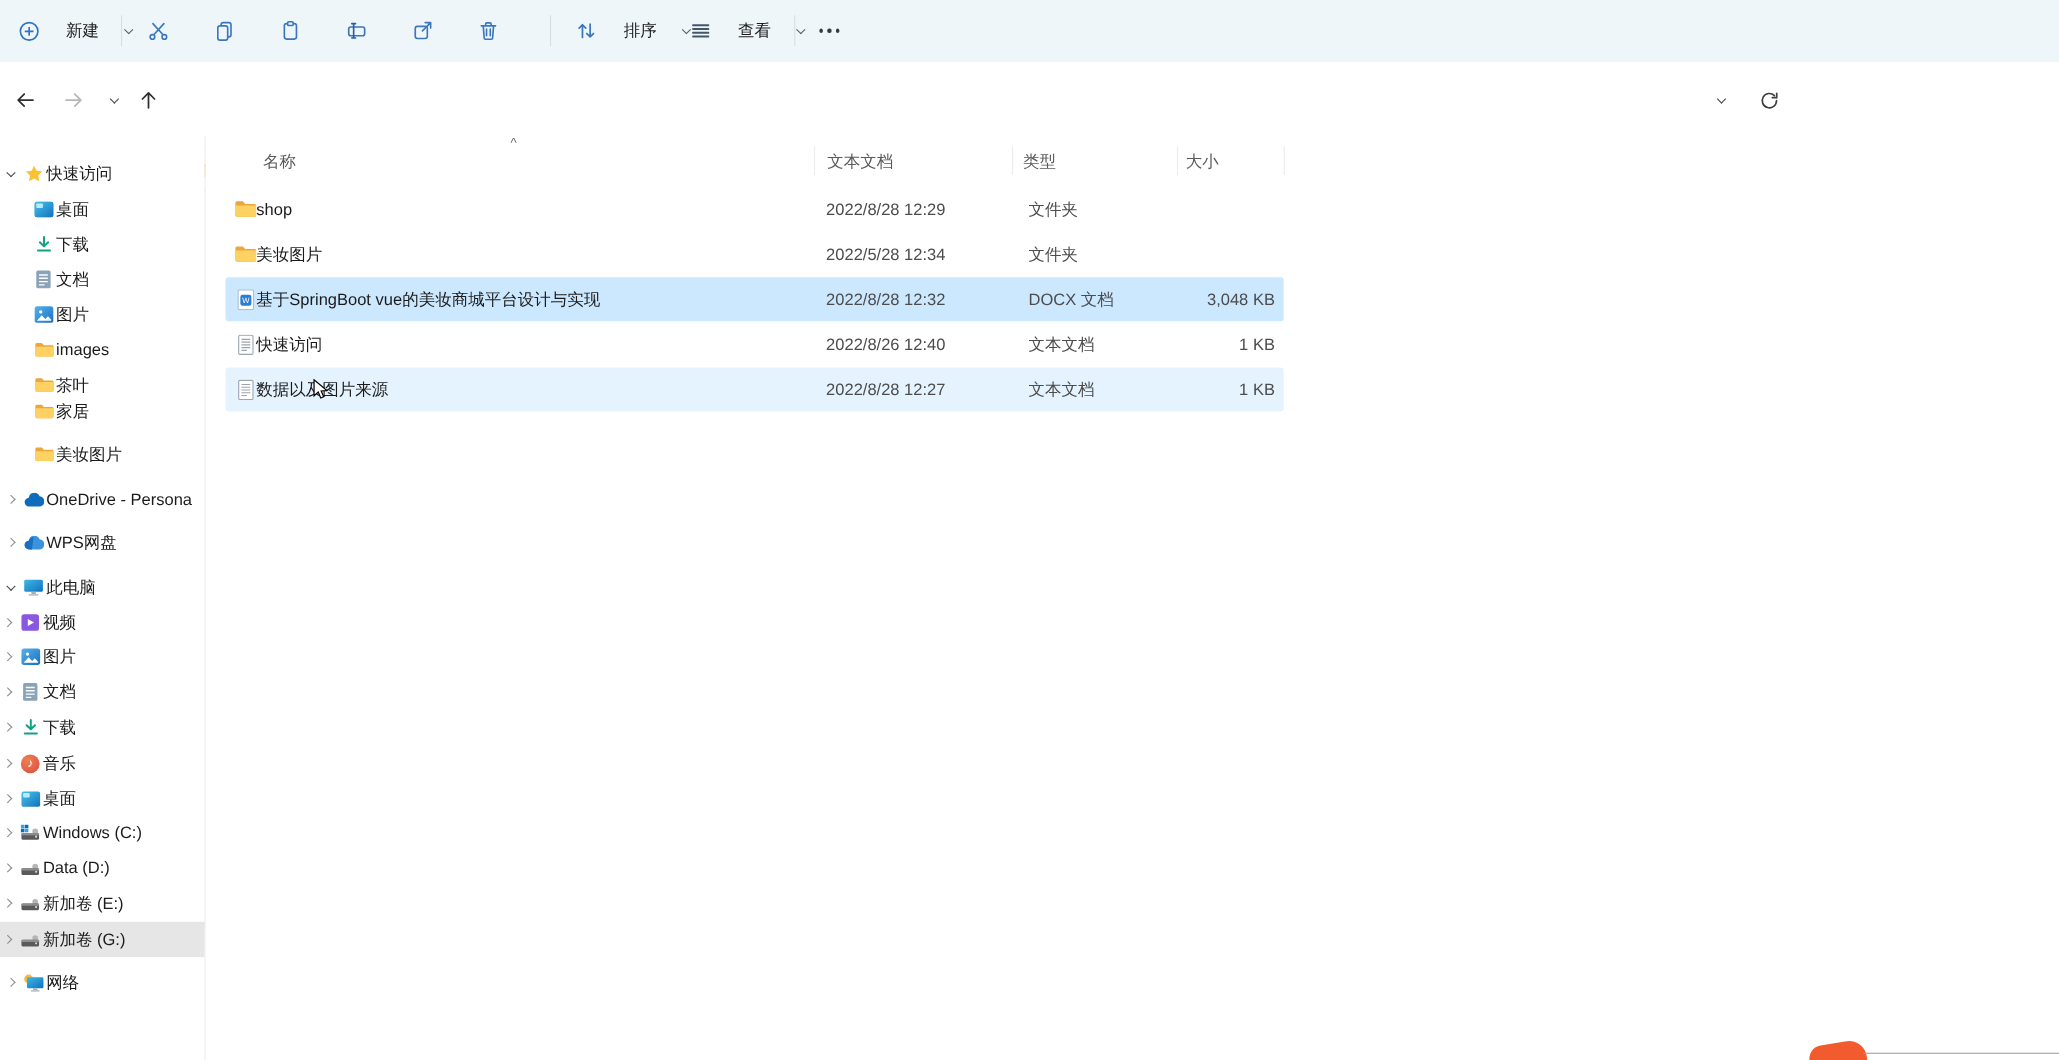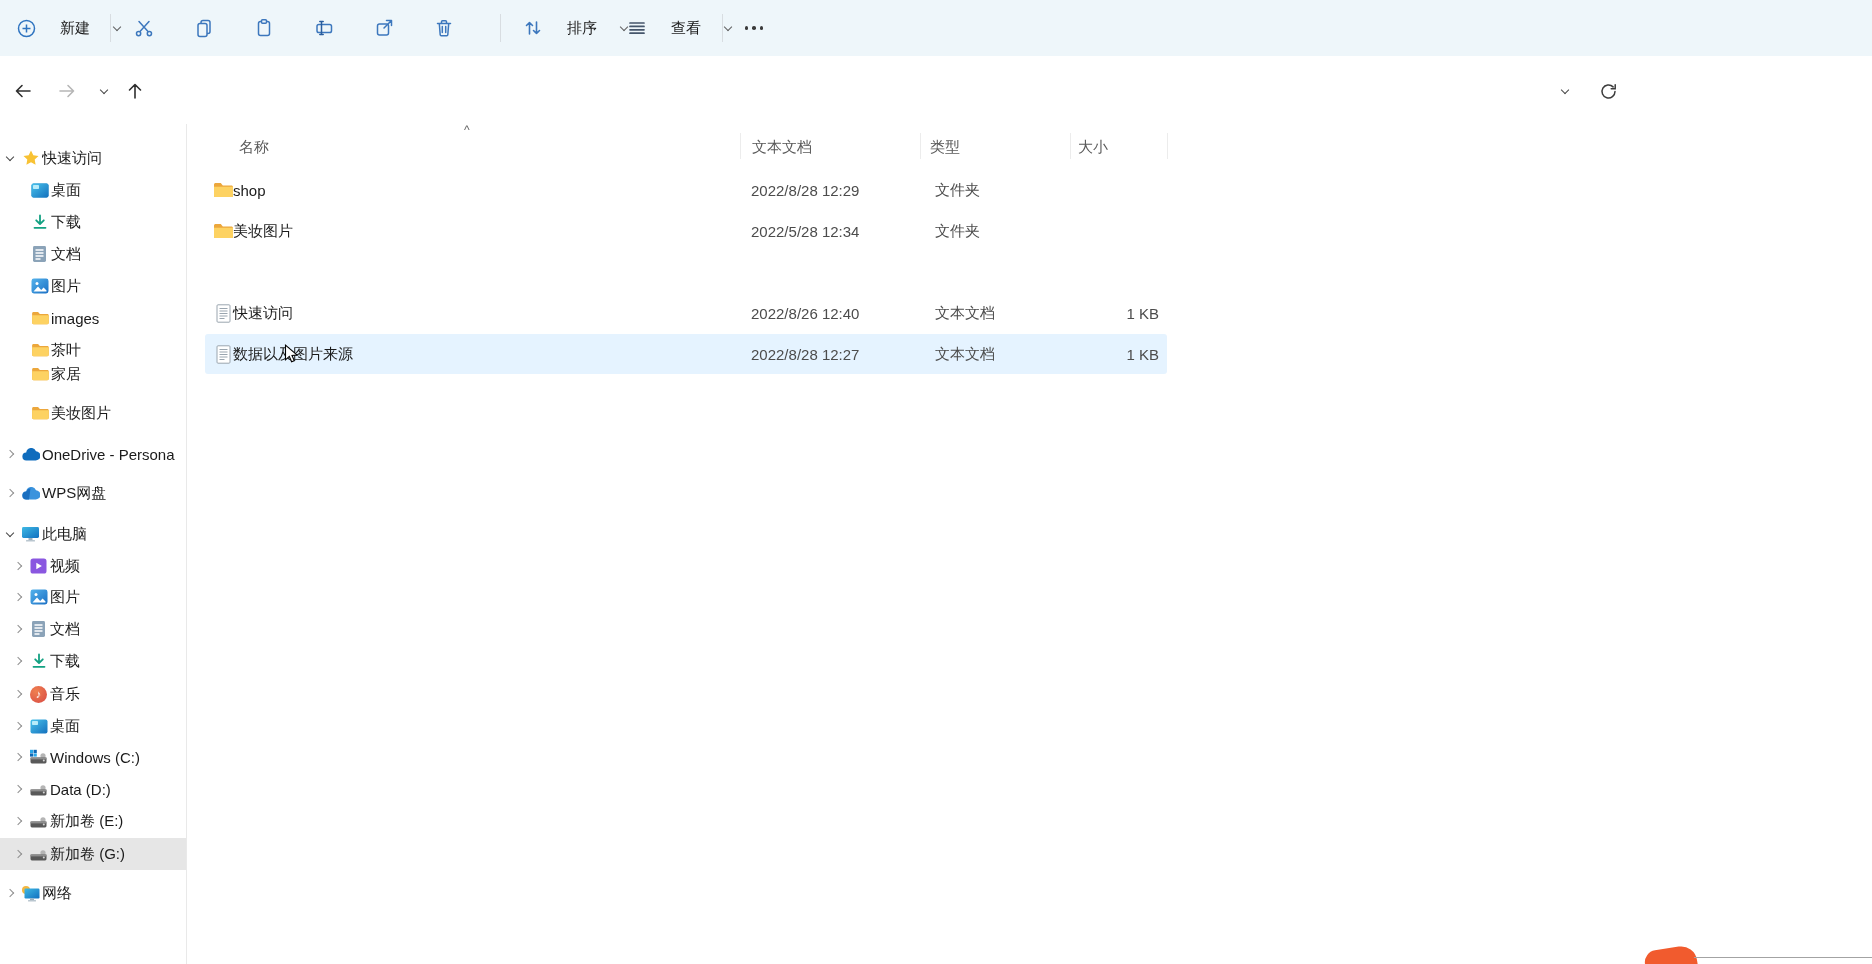--- a/index.html
+++ b/index.html
@@ -29,21 +29,21 @@
   .crumb{color:#1b1b1b;}
   .searchbox{position:absolute;left:1650px;top:78px;width:250px;height:40px;background:#fff;border:1px solid #e2e2e2;border-radius:4px;box-sizing:border-box;display:flex;align-items:center;gap:11px;padding-left:13px;color:#5d5d5d;white-space:nowrap;overflow:hidden;}
   
   .sidebar{position:absolute;top:124px;left:0;width:186px;bottom:0;background:#fff;}
   .sdivider{position:absolute;top:124px;left:186px;width:1px;bottom:0;background:#e9e9e9;}
   .si{position:absolute;left:0;width:186px;height:32px;display:flex;align-items:center;cursor:default;}
   .si .lbl{margin-left:2px;white-space:nowrap;overflow:hidden;}
   .si .chevbox{width:14px;display:flex;justify-content:center;flex:none;}
   .si.l0{padding-left:3px;}
   .si.l1{padding-left:30px;}
-  .si.l2{padding-left:11px;}
+  .si.l2{}
   .si.sel{background:#e6e6e6;}
   .si .pin{position:absolute;right:8px;top:8px;}
   .sicon{width:19px;height:19px;flex:none;display:flex;align-items:center;justify-content:center;margin-left:4px;}
   .si.l1 .sicon{margin-left:0;}
   .music-badge{width:17px;height:17px;border-radius:50%;background:radial-gradient(circle at 35% 30%,#ef8050,#d84a44);color:#fff;font-size:11px;display:flex;align-items:center;justify-content:center;}
   
   .main{position:absolute;top:124px;left:187px;right:0;bottom:0;background:#fff;}
   .hlbl{position:absolute;top:14px;color:#5a5a5a;}
   .hsep{position:absolute;top:9px;width:1px;height:26px;background:#ececec;}
   .sortcaret{position:absolute;top:0px;left:277px;color:#666;font-size:12px;line-height:12px;}
@@ -610,20 +610,35 @@
             <path d="M1 4.8h19v8.6c0 .9-.7 1.6-1.6 1.6H2.6C1.7 15 1 14.3 1 13.4z" fill="#fdd262"></path>
           </svg>
         </span>
       <span>美妆图片</span>
     </span>
     <span class="cell cdate">2022/5/28 12:34</span>
     <span class="cell ctype">文件夹</span>
     <span class="cell csize"></span>
   </div>
 
+  <div class="frow selected" style="top:128px">
+    <span class="cell cname">
+      <span class="fileicon">
+          <svg width="17" height="19" viewBox="0 0 17 19">
+            <rect x="1.5" y="0.5" width="14" height="18" rx="1" fill="#fff" stroke="#aebdd0"></rect>
+            <rect x="3.5" y="5" width="10" height="10" rx="2" fill="#2b7cd3"></rect>
+            <text x="8.5" y="12.6" text-anchor="middle" font-size="7" fill="#fff" font-family="Liberation Sans,sans-serif">W</text>
+          </svg>
+        </span>
+      <span>基于SpringBoot vue的美妆商城平台设计与实现</span>
+    </span>
+    <span class="cell cdate">2022/8/28 12:32</span>
+    <span class="cell ctype">DOCX 文档</span>
+    <span class="cell csize">3,048 KB</span>
+  </div>
 
   <div class="frow" style="top:169px">
     <span class="cell cname">
       <span class="fileicon">
           <svg width="15" height="19" viewBox="0 0 15 19">
             <rect x="1" y="0.8" width="13" height="17.4" rx="1" fill="#fff" stroke="#9aa5af"></rect>
             <path d="M3.5 4.5h8M3.5 7h8M3.5 9.5h8M3.5 12h8M3.5 14.5h5" stroke="#9aa5af" stroke-width="1"></path>
           </svg>
         </span>
       <span>快速访问</span>

